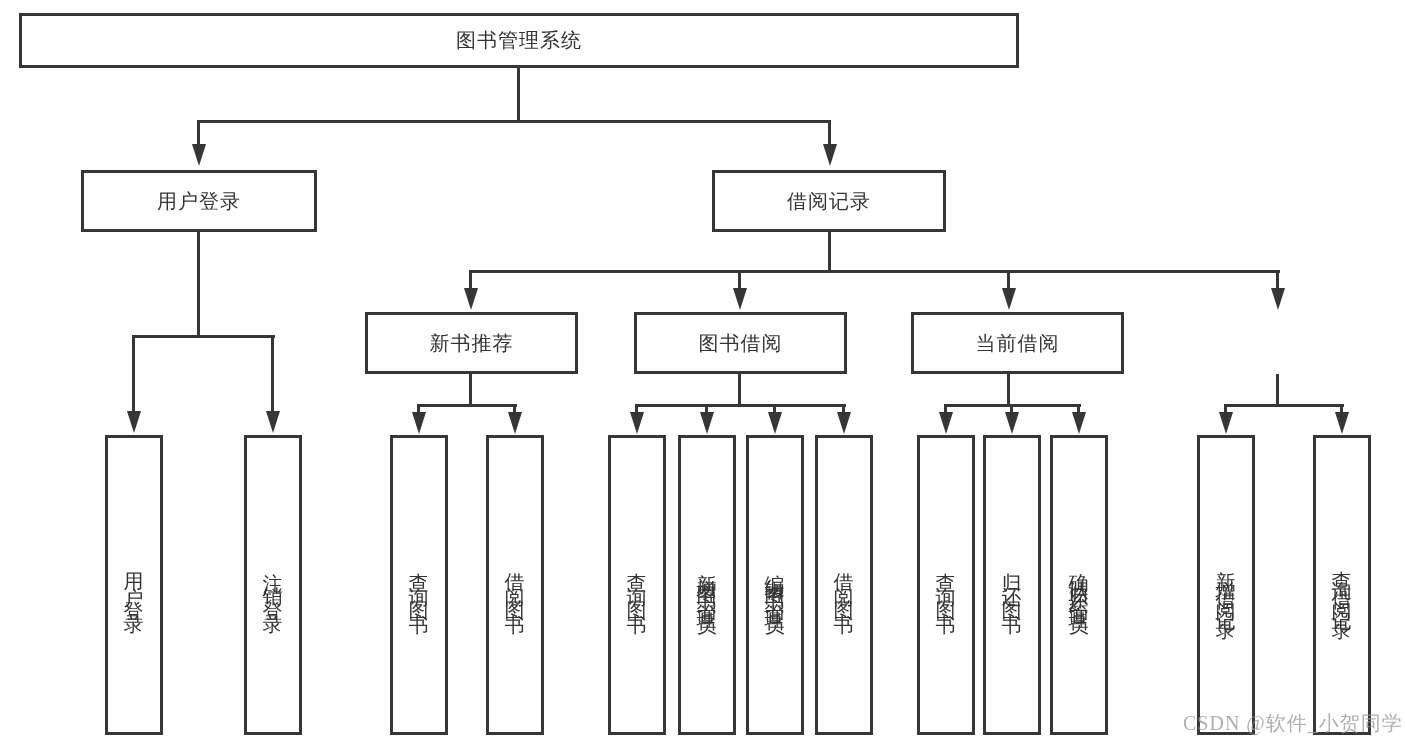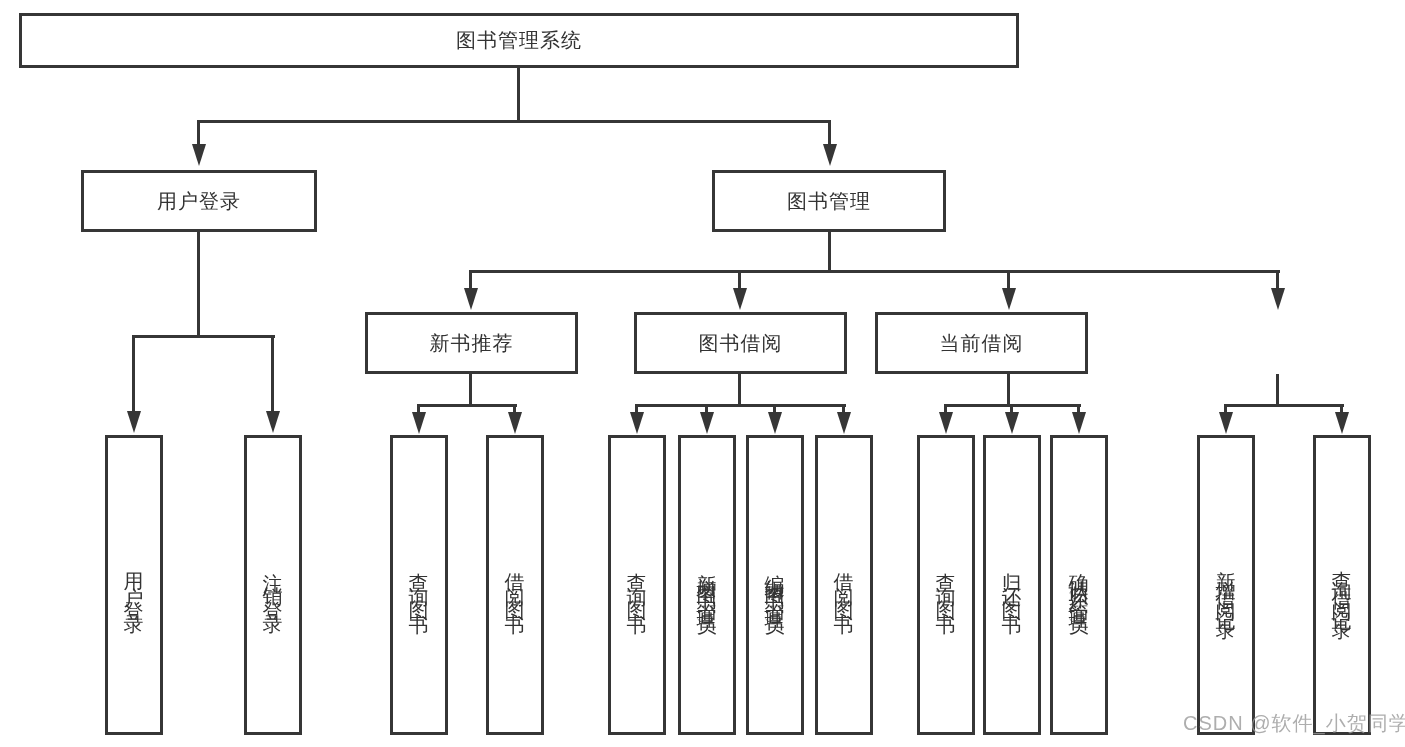--- a/index.html
+++ b/index.html
@@ -6,21 +6,21 @@
     --line:#363636;
     --text:#333333;
     --bg:#ffffff;
     --wm:#9a9a9a;
   }
   html,body{margin:0;padding:0;background:var(--bg);}
   .canvas{
     position:relative;
     width:1405px;height:747px;
     background:var(--bg);
-    font-family:Liberation Sans, sans-serif;
+    font-family:Liberation Serif, serif;
     overflow:hidden;
   }
   .box{
     position:absolute;
     box-sizing:border-box;
     background:#fff;
     border:3px solid var(--line);
     display:flex;align-items:center;justify-content:center;
     font-size:20px;color:var(--text);
     letter-spacing:1px;
@@ -55,25 +55,25 @@
   }
 </style>
 </head>
 <body>
 
 <div class="canvas">
 
   <div class="box" style="left:19px;top:13px;width:1000px;height:55px">图书管理系统</div>
 
   <div class="box" style="left:81px;top:170px;width:236px;height:62px">用户登录</div>
-  <div class="box" style="left:712px;top:170px;width:234px;height:62px">图书管理</div>
+  <div class="box" style="left:712px;top:170px;width:234px;height:62px">借阅记录</div>
 
   <div class="box" style="left:634px;top:312px;width:213px;height:62px">图书借阅</div>
   <div class="box" style="left:365px;top:312px;width:213px;height:62px">新书推荐</div>
-  <div class="box" style="left:875px;top:312px;width:213px;height:62px">当前借阅</div>
+  <div class="box" style="left:911px;top:312px;width:213px;height:62px">当前借阅</div>
 
   <div class="box leaf" style="left:105px;top:435px;width:58px;height:300px">用户登录</div>
   <div class="box leaf" style="left:244px;top:435px;width:58px;height:300px">注销登录</div>
 
   <div class="box leaf" style="left:390px;top:435px;width:58px;height:300px">查询图书</div>
   <div class="box leaf" style="left:486px;top:435px;width:58px;height:300px">借阅图书</div>
 
   <div class="box leaf" style="left:608px;top:435px;width:58px;height:300px">查询图书</div>
   <div class="box leaf long" style="left:678px;top:435px;width:58px;height:300px">新增图书（管理员）</div>
   <div class="box leaf long" style="left:746px;top:435px;width:58px;height:300px">编辑图书（管理员）</div>

